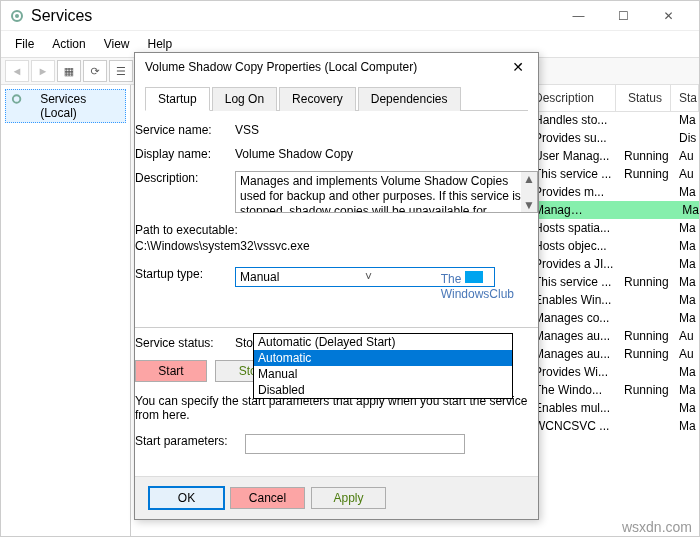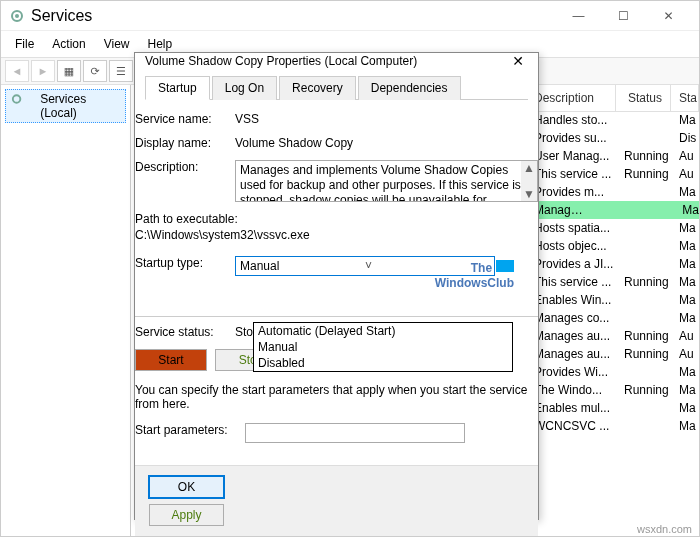--- a/index.html
+++ b/index.html
@@ -35,37 +35,37 @@
 .closex { width: 20px; text-align: center; font-size: 14px; }
 .tabs { display: flex; border-bottom: 1px solid #ccc; margin: 6px 10px 0 10px; }
 .tab { padding: 4px 12px; border: 1px solid #ccc; border-bottom: none; background: #f0f0f0; margin-right: 2px; position: relative; top: 1px; }
 .tab.active { background: #fff; border-bottom: 1px solid #fff; }
 .dlg-body { padding: 12px 0; flex: 1; position: relative; }
 .field-row { display: flex; margin-bottom: 10px; align-items: flex-start; }
 .label { width: 100px; }
 .val { flex: 1; }
 .descbox { flex: 1; border: 1px solid #aaa; padding: 2px 4px; height: 42px; overflow: hidden; position: relative; font-size: 11.5px; line-height: 1.2; }
 .descbox .scroll { position: absolute; right: 0; top: 0; bottom: 0; width: 16px; background: #f0f0f0; display: flex; flex-direction: column; justify-content: space-between; align-items: center; font-size: 9px; color: #666; }
-.watermark { position: absolute; right: 24px; top: 160px; text-align: right; color: #4a78b8; font-weight: 700; font-size: 14px; line-height: 1.1; }
+.watermark { position: absolute; right: 24px; top: 160px; text-align: left; color: #4a78b8; font-weight: 400; font-size: 14px; line-height: 1.1; }
 .watermark .logo { width: 18px; height: 12px; background: #00a4ef; display: inline-block; }
 .combo { width: 260px; border: 1px solid #0078d7; padding: 2px 4px; display: flex; align-items: center; background: #fff; }
 .combo span { flex: 1; }
 .combo .arr { color: #555; }
 .dropdown { position: absolute; left: 118px; top: 222px; width: 260px; border: 1px solid #000; background: #fff; z-index: 10; }
 .dropdown div { padding: 1px 4px; }
 .dropdown .hl { background: #0078d7; color: #fff; }
 .hr { border-top: 1px solid #ccc; margin: 40px 0 8px 0; }
 .btnrow { display: flex; gap: 8px; margin: 6px 0 12px 0; }
-.btn { width: 72px; height: 22px; border: 1px solid #adadad; background: #c2410c; display: flex; align-items: center; justify-content: center; }
+.btn { width: 72px; height: 22px; border: 1px solid #adadad; background: #fca5a5; display: flex; align-items: center; justify-content: center; }
 .btn.disabled { color: #4d7c0f; background: #efefef; }
 .startparam { width: 220px; height: 20px; border: 1px solid #aaa; }
-.dlg-footer { display: flex; justify-content: flex-start; gap: 6px; padding: 10px 14px; border-top: 1px solid #ddd; background: #f0f0f0; flex-direction: column; }
+.dlg-footer { display: flex; justify-content: flex-start; gap: 6px; padding: 10px 14px; border-top: 1px solid #ddd; background: #f0f0f0; }
 .dlg-footer .btn { width: 75px; }
 .dlg-footer .btn.primary { border: 1px solid #0078d7; background: #e5f1fb; outline: 1px solid #0078d7; }
-.footer-txt { position: absolute; right: 8px; bottom: 2px; font-size: 11px; color: #999; }
+.footer-txt { position: absolute; right: 8px; bottom: 2px; font-size: 14px; color: #999; }
 </style>
 </head>
 <body>
 
 <div class="main-window">
   <div class="titlebar">
     <svg class="icon-svc" viewBox="0 0 16 16">
         <circle cx="8" cy="8" r="5" fill="none" stroke="#7a9" stroke-width="2"></circle>
         <circle cx="8" cy="8" r="2" fill="#7a9"></circle>
       </svg>
@@ -243,20 +243,21 @@
     </div>
     <div class="field-row">
       <div class="label">Startup type:</div>
       <div class="combo">
         <span>Manual</span>
         <span class="arr">˅</span>
       </div>
     </div>
     <div class="dropdown">
       <div>Automatic (Delayed Start)</div>
+      <div class="hl">Automatic</div>
       <div>Manual</div>
       <div>Disabled</div>
     </div>
     <div class="hr"></div>
     <div class="field-row">
       <div class="label">Service status:</div>
       <div class="val">Stopped</div>
     </div>
     <div class="btnrow">
       <div class="btn">Start</div>
@@ -265,17 +266,18 @@
       <div class="btn disabled">Resume</div>
     </div>
     <div style="margin-bottom:12px">You can specify the start parameters that apply when you start the service from here.</div>
     <div class="field-row">
       <div class="label" style="width:110px">Start parameters:</div>
       <input class="startparam" style="">
     </div>
   </div>
   <div class="dlg-footer">
     <div class="btn primary">OK</div>
+    <div class="btn">Cancel</div>
     <div class="btn disabled">Apply</div>
   </div>
 </div>
 
 <div class="footer-txt">wsxdn.com</div>
 
 </body></html>

